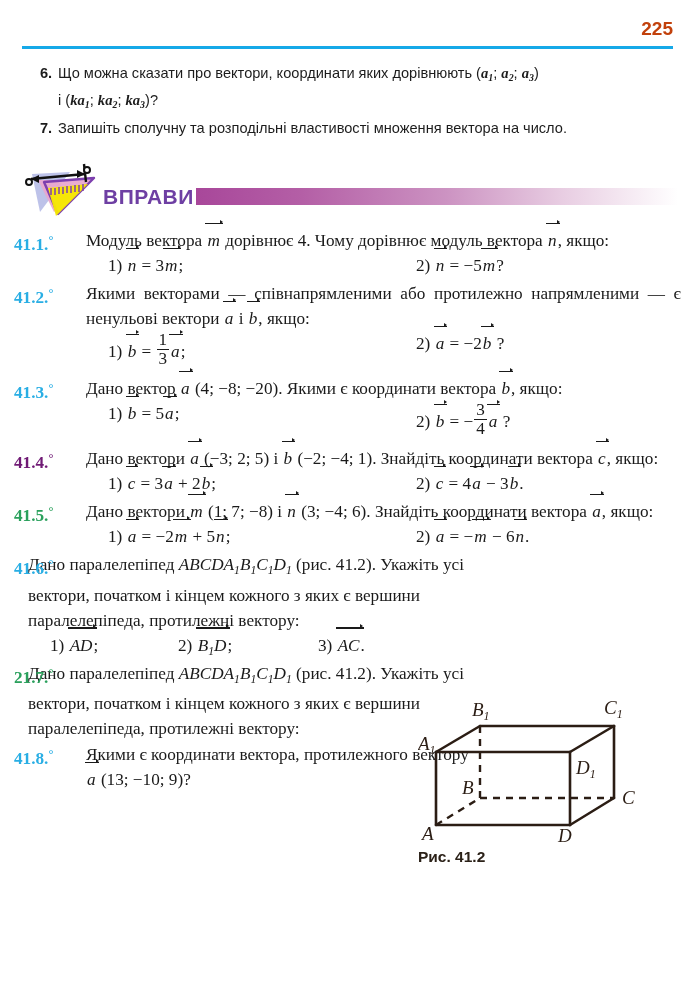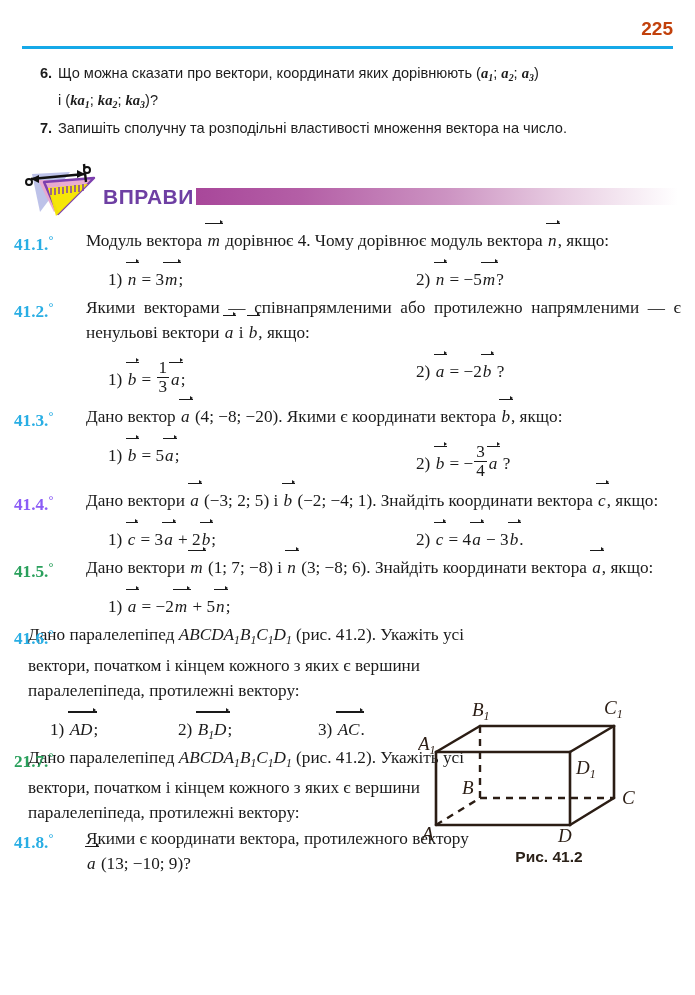--- a/index.html
+++ b/index.html
@@ -143,30 +143,30 @@
     position: absolute;
     left: 0;
     top: 0;
     font-weight: 700;
     font-size: 17.2px;
     white-space: nowrap;
   }
   .ex-num .deg { font-size: .72em; vertical-align: .5em; font-weight: 700; }
   .c-cyan  { color: #29aee4; }
   .c-green { color: #2aa05c; }
-  .c-black { color: #8b5cf6; }
+  .c-black { color: #701a75; }
 
   .ex-body { display: block; }
   .just { text-align: justify; text-justify: inter-word; }
 
   
   .opts {
     position: relative;
     display: block;
-    margin-top: 14px;
+    margin-top: 0;
     height: 27px;
     text-decoration: underline;
   }
   .opts.tall { height: 44px; }
   .opt {
     position: absolute;
     top: 0;
     white-space: nowrap;
   }
   .opt.col1 { left: 22px; }
@@ -230,21 +230,20 @@
     left: 418px;
     top: 690px;
     width: 262px;
     height: 190px;
   }
   .fig-caption {
     position: absolute;
     left: 0;
     top: 158px;
     width: 262px;
-    text-align: center;
     font-family: "Liberation Sans", "DejaVu Sans", sans-serif;
     font-size: 15.5px;
     font-weight: 700;
     color: #2b2118;
   }
   .fig-svg { position: absolute; left: 0; top: 0; }
 </style>
 </head>
 <body>
 
@@ -332,23 +331,24 @@
     <span class="ex-num c-black"><span>41.4.</span><span class="deg">°</span></span>
     <span class="ex-body"><span>Дано вектори </span><span class="vec">a</span><span> (−3; 2; 5) і </span><span class="vec">b</span><span> (−2; −4; 1). Знайдіть координати вектора </span><span class="vec">c</span><span>, якщо:</span></span>
     <span class="opts">
       <span class="opt col1"><span>1)</span> <span class="vec">c</span><span> = 3</span><span class="vec">a</span><span> + 2</span><span class="vec">b</span><span>;</span></span>
       <span class="opt col2"><span>2)</span> <span class="vec">c</span><span> = 4</span><span class="vec">a</span><span> − 3</span><span class="vec">b</span><span>.</span></span>
     </span>
   </div>
 
   <div class="ex">
     <span class="ex-num c-green"><span>41.5.</span><span class="deg">°</span></span>
-    <span class="ex-body"><span>Дано вектори </span><span class="vec">m</span><span> (1; 7; −8) і </span><span class="vec">n</span><span> (3; −8; 6). Знайдіть координати вектора </span><span class="vec">a</span><span>, якщо:</span></span>
+    <span class="ex-body"><span>Дано вектори </span><span class="vec">m</span><span> (1; 7; −8) і </span><span class="vec">n</span><span> (3; −4; 6). Знайдіть координати вектора </span><span class="vec">a</span><span>, якщо:</span></span>
     <span class="opts">
       <span class="opt col1"><span>1)</span> <span class="vec">a</span><span> = −2</span><span class="vec wide">m</span><span> + 5</span><span class="vec">n</span><span>;</span></span>
+      <span class="opt col2"><span>2)</span> <span class="vec">a</span><span> = −</span><span class="vec wide">m</span><span> − 6</span><span class="vec">n</span><span>.</span></span>
     </span>
   </div>
 
   <div class="ex" style="width:410px;">
     <span class="ex-num c-cyan"><span>41.6.</span><span class="deg">°</span></span>
     <span class="ex-body" style="margin-left:-58px;"><span>Дано паралелепіпед </span><span style="font-style:italic"><span>ABCDA</span><span class="vsub">1</span><span>B</span><span class="vsub">1</span><span>C</span><span class="vsub">1</span><span>D</span><span class="vsub">1</span></span> <span>(рис. 41.2). Укажіть усі вектори, початком і кінцем кожного з яких є вершини паралелепіпеда, протилежні вектору:</span></span>
     <span class="opts" style="margin-left:-58px;">
       <span class="opt c3a"><span>1)</span> <span class="vec wide" style="font-style:italic">AD</span><span>;</span></span>
       <span class="opt c3b"><span>2)</span> <span class="vec wide" style="font-style:italic"><span>B</span><span class="vsub">1</span><span>D</span></span><span>;</span></span>
       <span class="opt c3c"><span>3)</span> <span class="vec wide" style="font-style:italic">AC</span><span>.</span></span>

